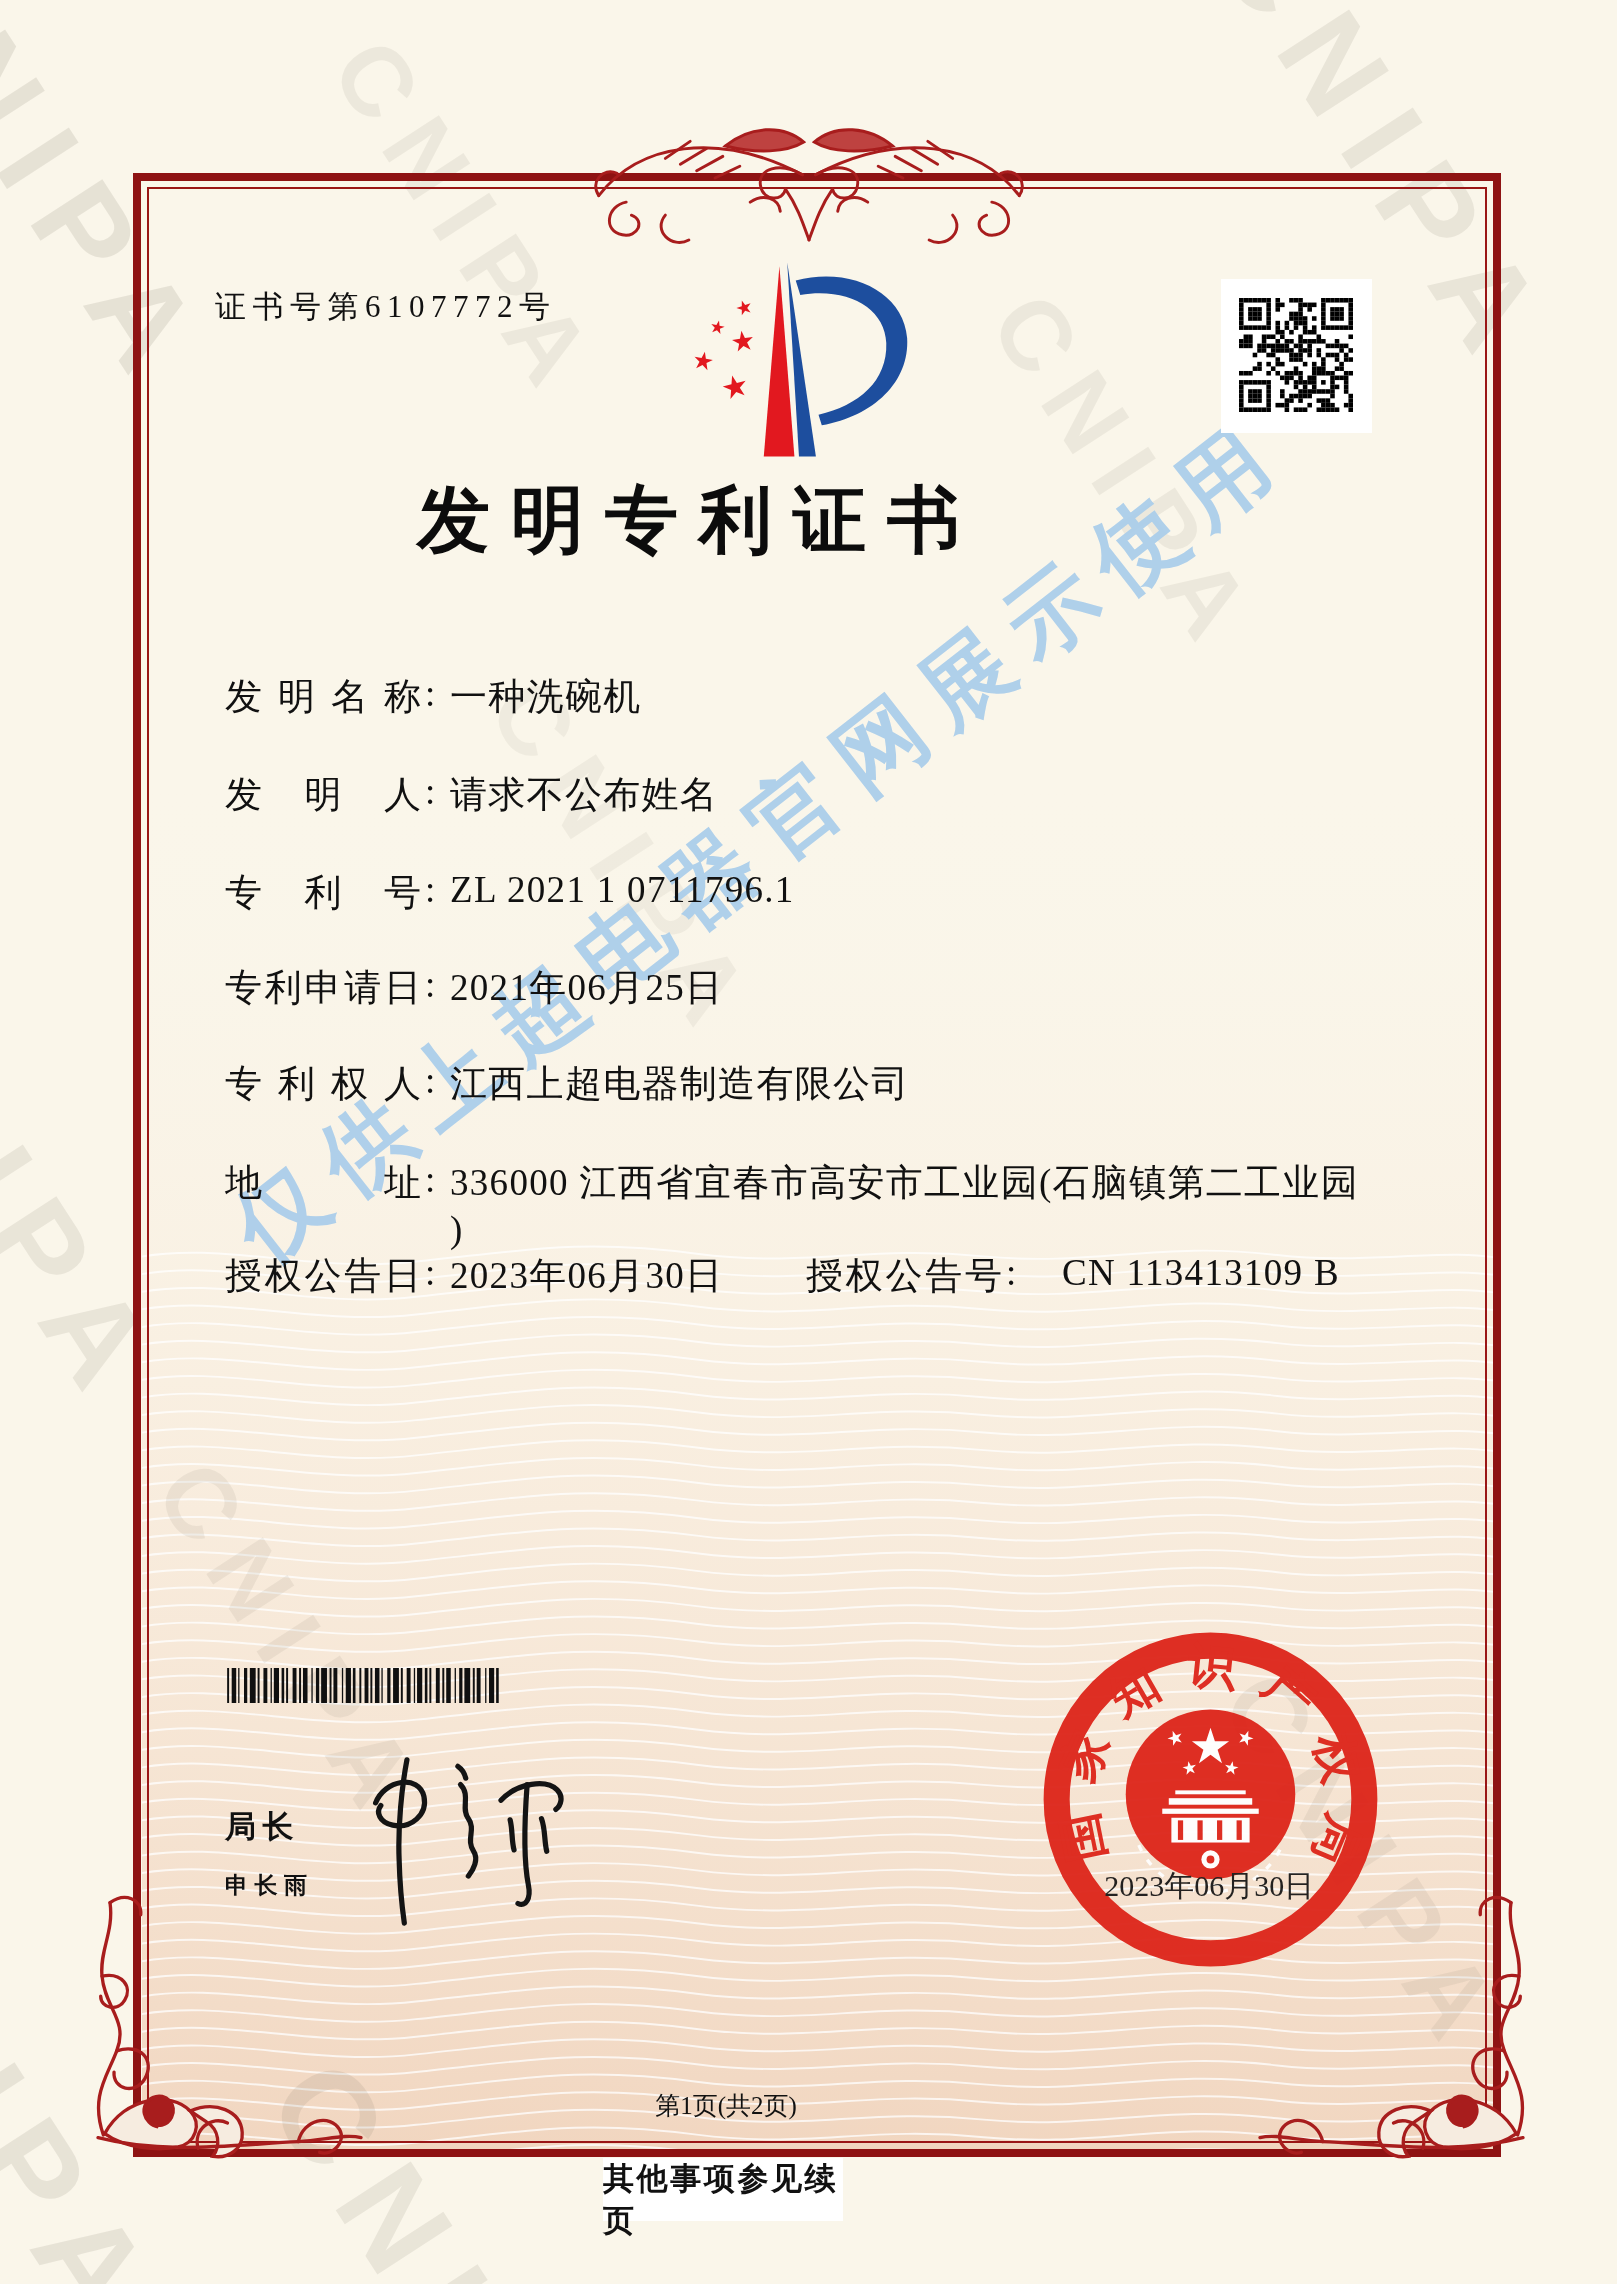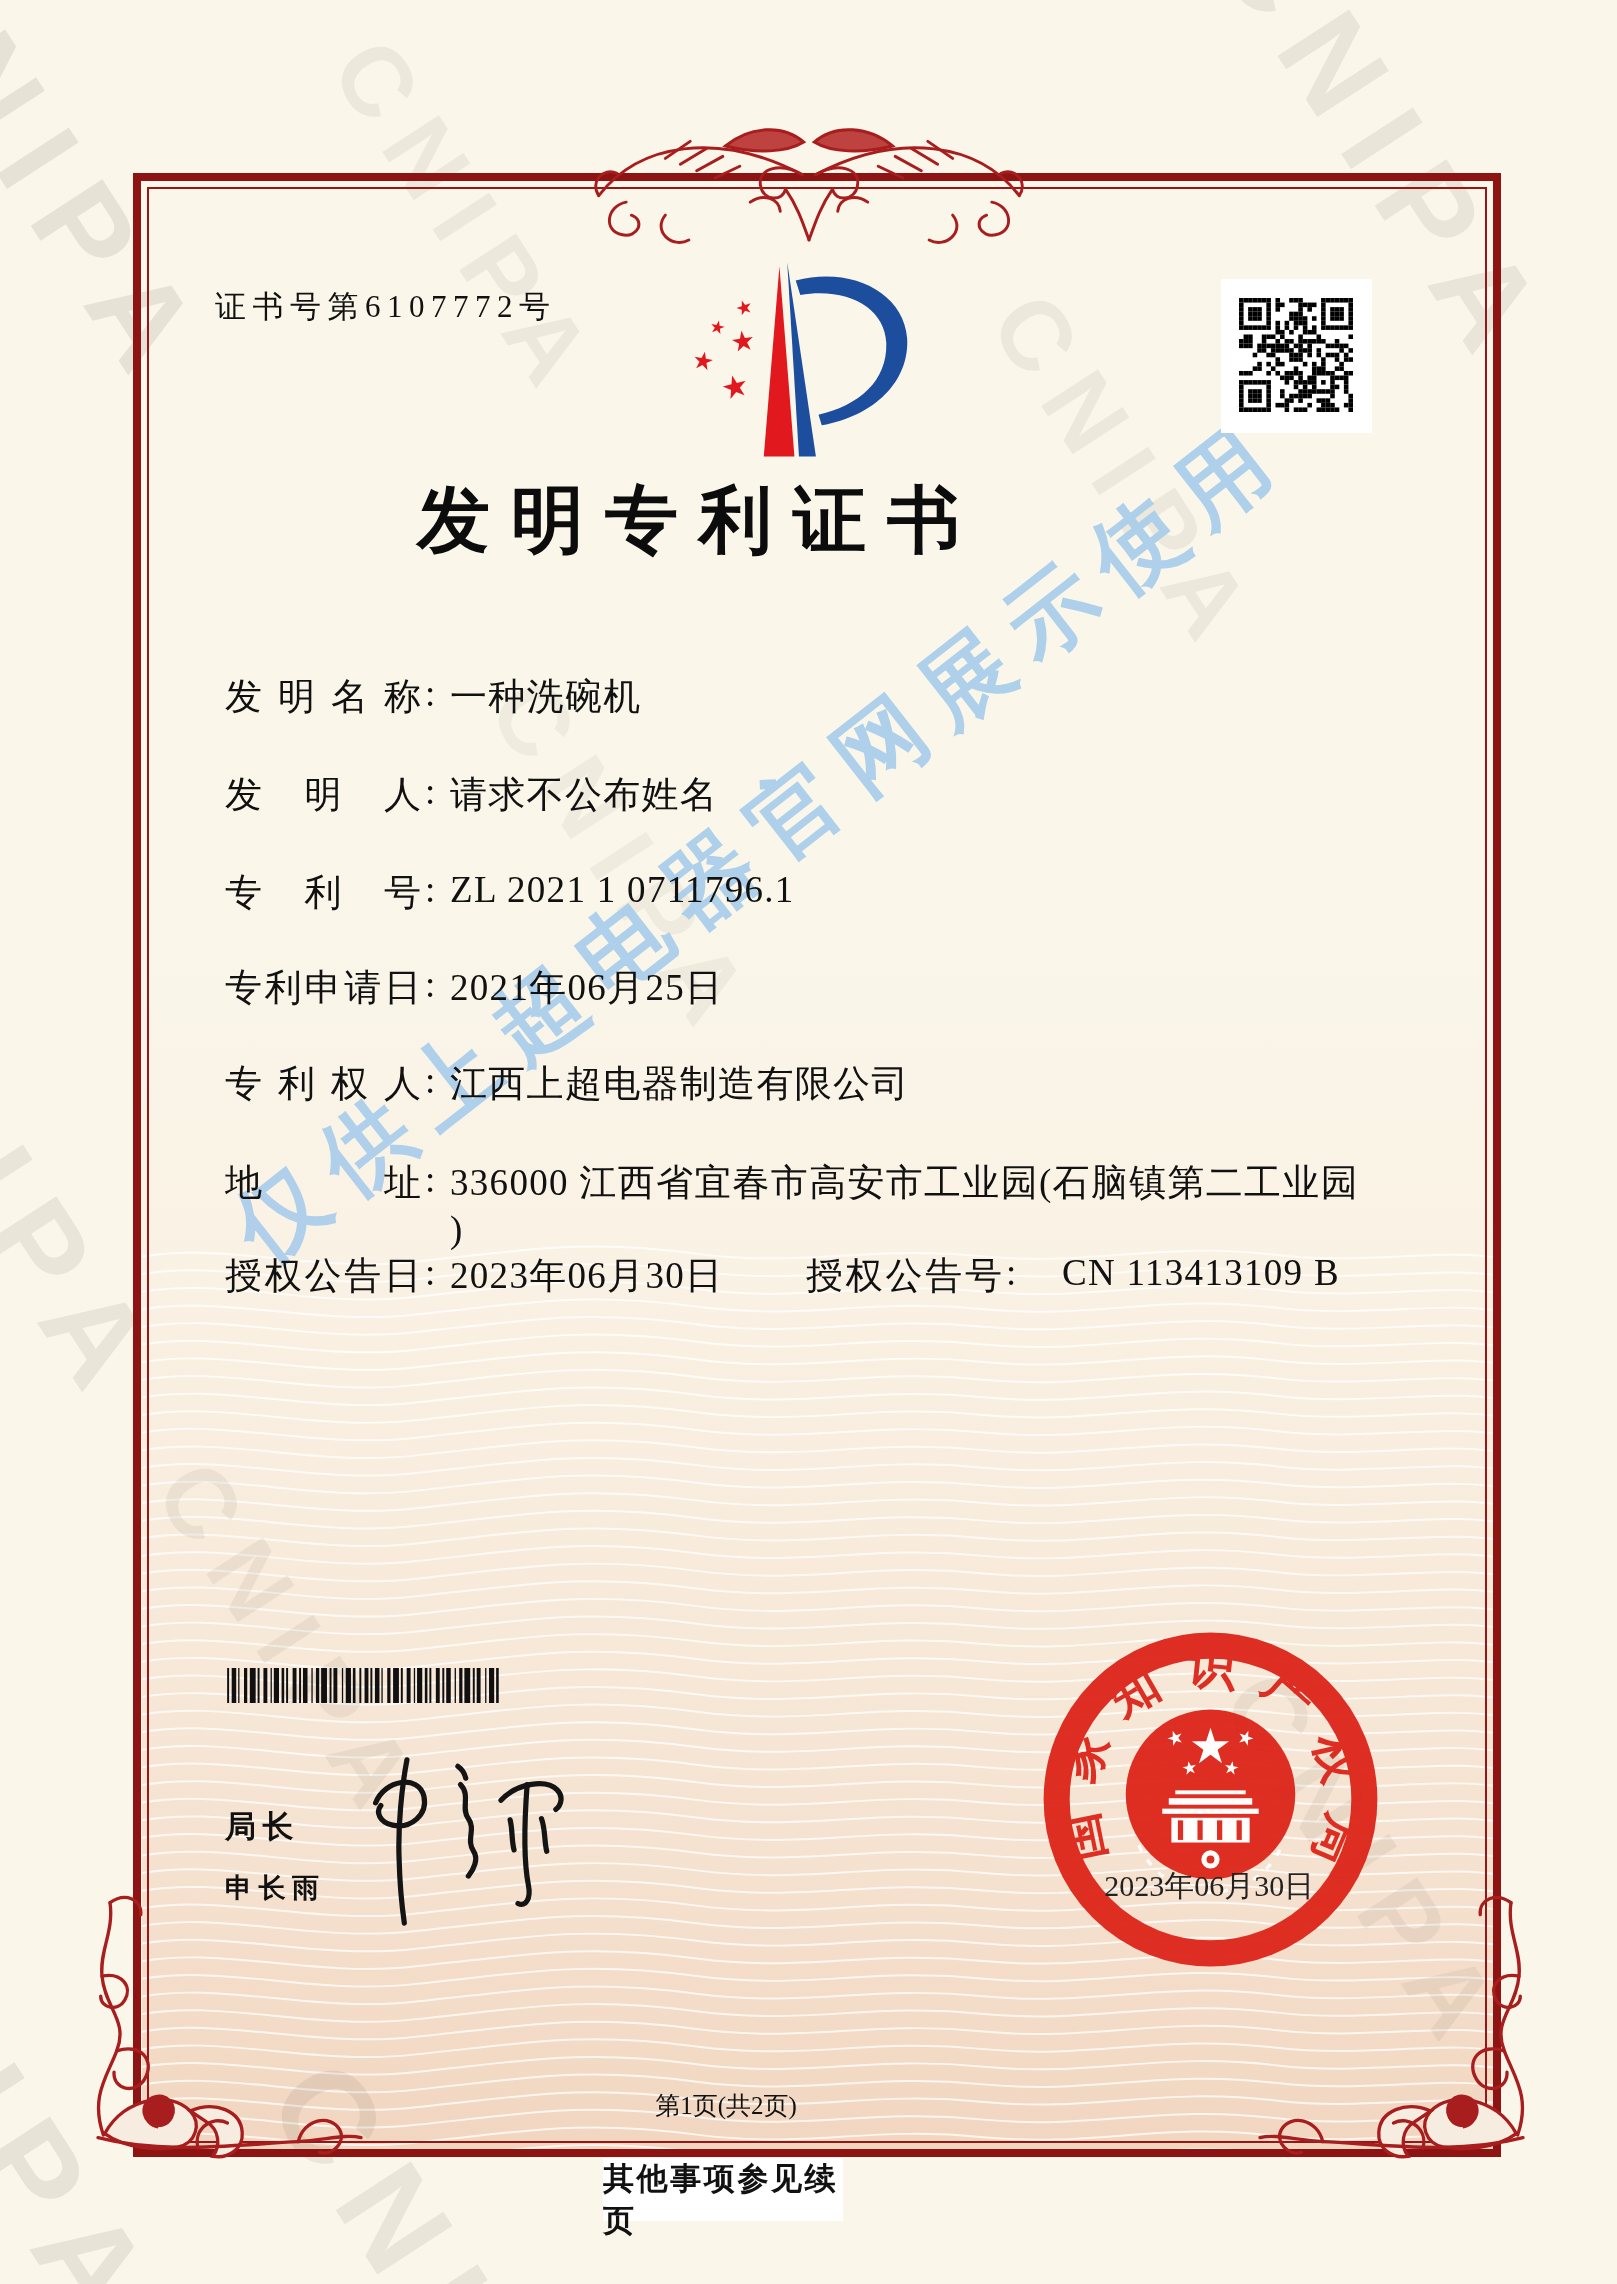--- a/index.html
+++ b/index.html
@@ -37,21 +37,21 @@
   .fvalue2{position:absolute;left:1034px;top:0;white-space:nowrap;letter-spacing:1.3px;margin-left:28px;}
   .addr-cont{position:absolute;z-index:6;left:450px;top:1208px;font-size:37px;}
   
   .body-text{position:absolute;z-index:6;left:225px;top:1327px;width:1174px;font-size:29px;
              line-height:50px;letter-spacing:1.3px;text-align:justify;}
   .body-text p{margin:0;text-indent:57px;}
   
   .barcode{position:absolute;z-index:6;left:226px;top:1668px;}
   .signer-title{position:absolute;z-index:6;left:225px;top:1806px;font-size:31px;font-weight:700;
                 font-family:"Liberation Sans","DejaVu Sans",sans-serif;letter-spacing:6.5px;}
-  .signer-name{position:absolute;z-index:6;left:225px;top:1870px;font-size:27px;font-weight:700;
+  .signer-name{position:absolute;z-index:6;left:225px;top:1870px;font-size:23px;font-weight:700;
                font-family:Liberation Mono, monospace;letter-spacing:6.5px;text-align:center;}
   .signature{position:absolute;z-index:6;left:356px;top:1748px;}
   .seal{position:absolute;z-index:7;left:1041px;top:1630px;}
   .page-num{position:absolute;z-index:6;left:0;top:2089px;width:1452px;text-align:center;font-size:25px;}
   .note-box{position:absolute;z-index:6;left:603px;top:2158px;width:240px;height:63px;background:#ffffff;
             display:flex;justify-content:center;}
   .note-box span{font-size:31px;font-weight:700;letter-spacing:2.6px;}
 </style>
 </head>
 <body>

